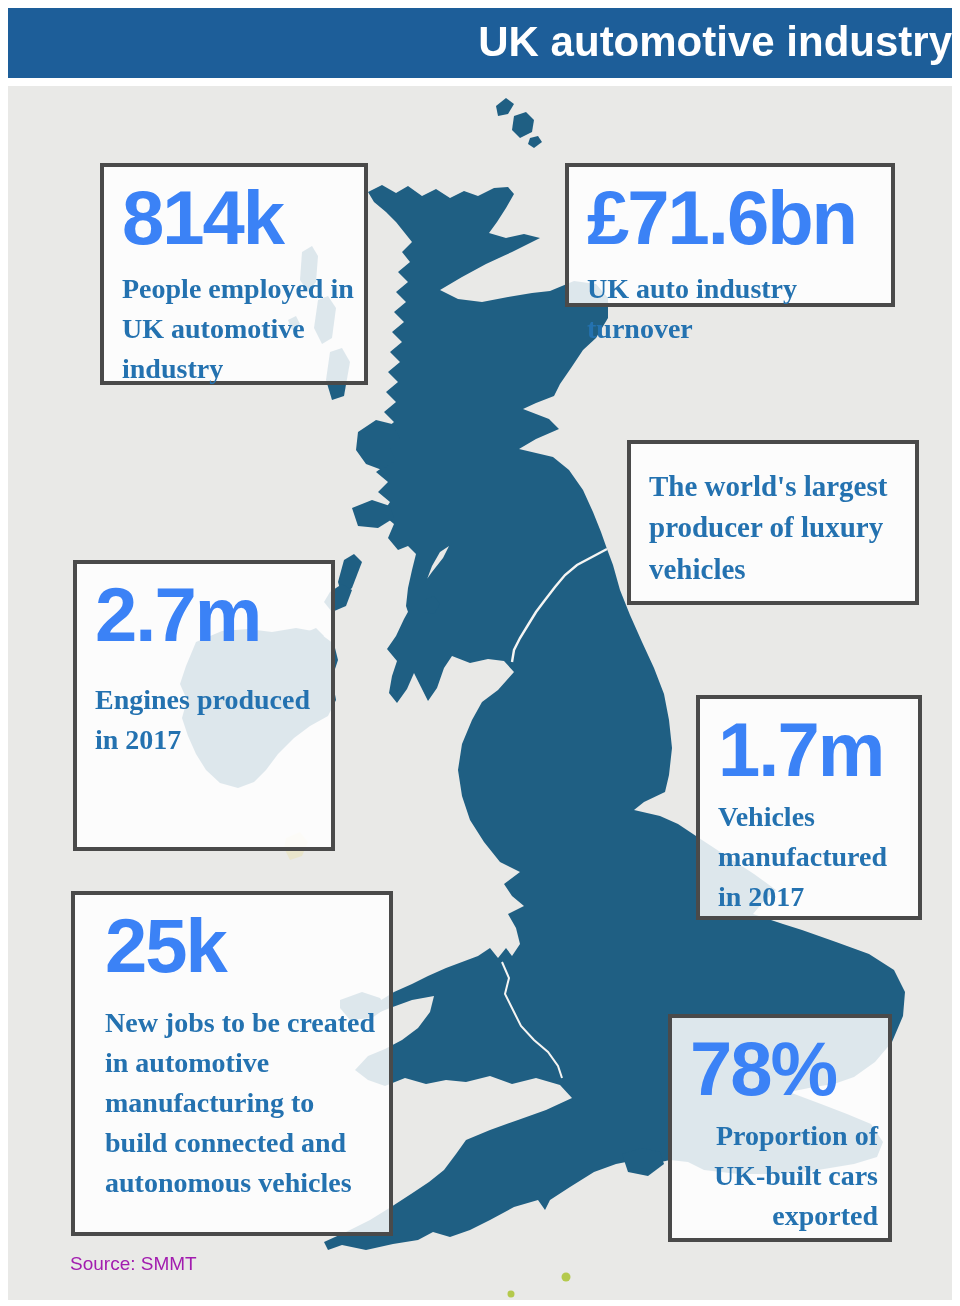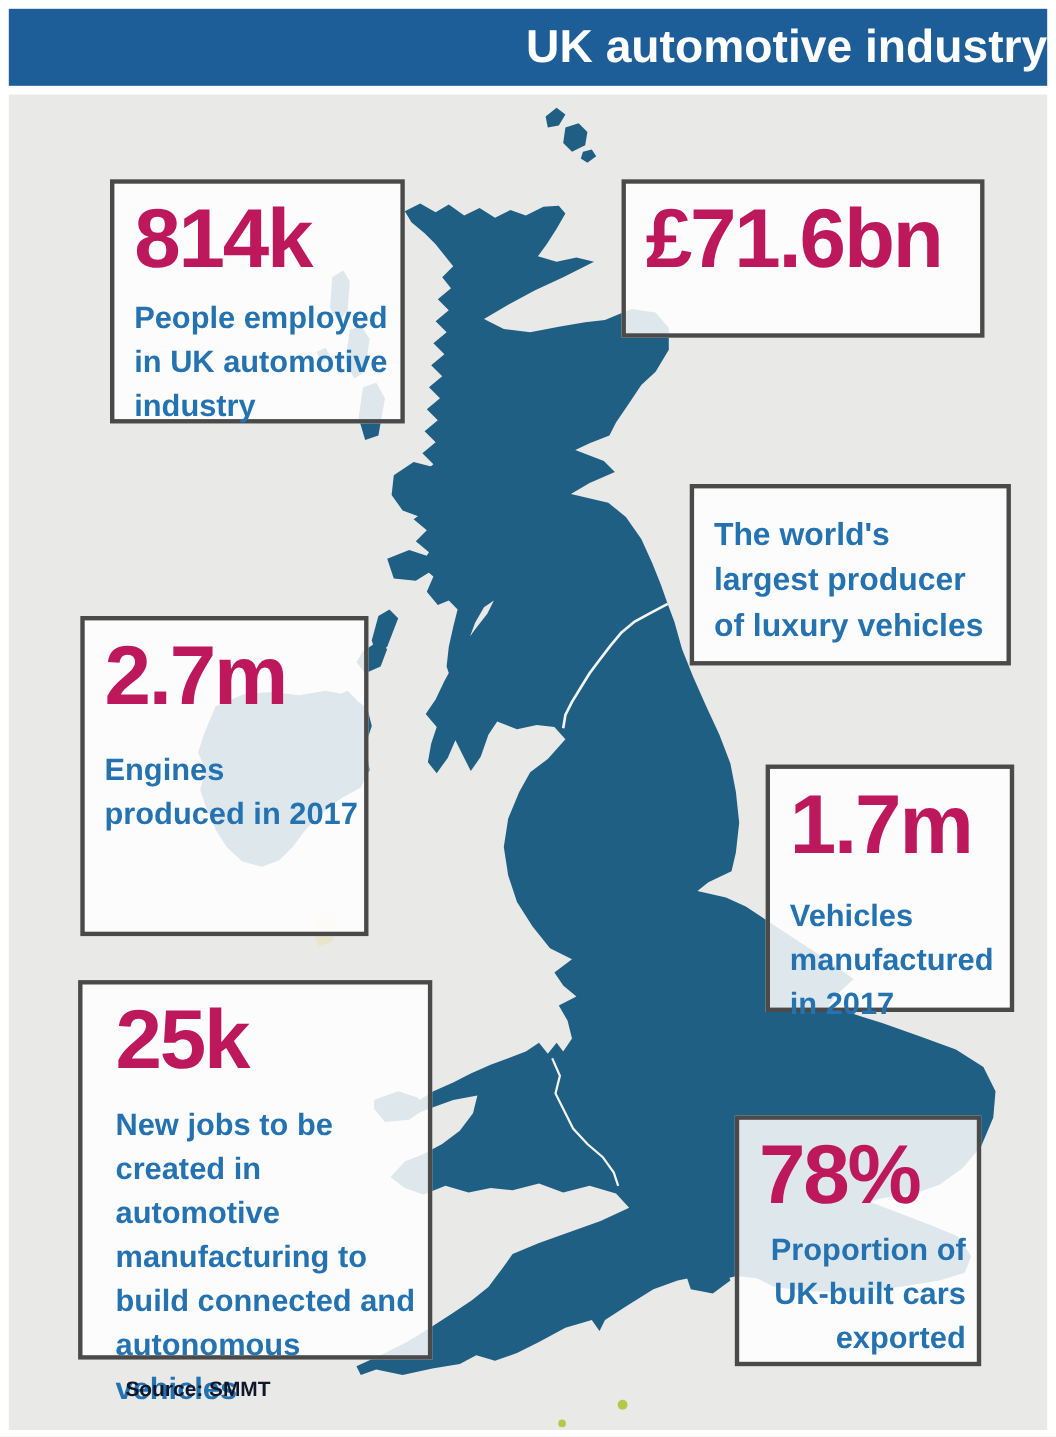--- a/index.html
+++ b/index.html
@@ -21,42 +21,43 @@
   }
   .map-svg{position:absolute;left:8px;top:86px;width:944px;height:1214px;}
   .stat-card{
     position:absolute;
     background:rgba(255,255,255,0.85);
     border:4px solid #4a4a4a;
     box-sizing:border-box;
     padding:12px 10px 10px 18px;
   }
   .stat-value{
-    font-size:76px;line-height:1.02;font-weight:bold;color:#be185d;
+    font-size:76px;line-height:1.02;font-weight:bold;color:#3b82f6;
     letter-spacing:-2px;white-space:nowrap;
   }
   .stat-label{
     font-size:28px;line-height:1.43;font-weight:bold;color:#2472b0;
     margin-top:12px;
+    font-family:Liberation Serif, serif;
   }
   .card-814k   {left:100px;top:163px;width:268px;height:222px;}
   .card-716bn  {left:565px;top:163px;width:330px;height:144px;}
   .card-luxury {left:627px;top:440px;width:292px;height:165px;padding-top:22px;}
   .card-luxury .stat-label{margin-top:0;font-size:29px;}
   .card-27m    {left:73px; top:560px;width:262px;height:291px;padding-right:4px;}
   .card-27m .stat-label{margin-top:26px;}
   .card-17m    {left:696px;top:695px;width:226px;height:225px;}
-  .card-17m .stat-label{margin-top:24px;}
+  .card-17m .stat-label{margin-top:8px;}
   .card-25k    {left:71px; top:891px;width:322px;height:345px;padding-left:30px;}
   .card-25k .stat-label{margin-top:18px;}
   .card-78pct  {left:668px;top:1014px;width:224px;height:228px;}
   .card-78pct .stat-label{margin-top:8px;text-align:right;}
   .source-line{
     position:absolute;left:70px;top:1253px;
-    font-size:19px;font-weight:bold;color:#0f172a;margin-left:44px;
+    font-size:19px;font-weight:normal;color:#a21caf;
   }
 </style>
 </head>
 <body>
 
 <div class="header-bar">
   <h1>UK automotive industry</h1>
 </div>
 
 <div class="canvas"></div>
@@ -128,20 +129,21 @@
   <polyline points="502,962 509,978 505,994 513,1010 521,1026 534,1040 548,1052 558,1066 562,1078" fill="none" stroke="#f5f5f3" stroke-width="2"></polyline>
 </svg>
 
 <div class="stat-card card-814k">
   <div class="stat-value">814k</div>
   <div class="stat-label">People employed in UK automotive industry</div>
 </div>
 
 <div class="stat-card card-716bn">
   <div class="stat-value">£71.6bn</div>
+  <div class="stat-label">UK auto industry turnover</div>
 </div>
 
 <div class="stat-card card-luxury">
   <div class="stat-label">The world's largest producer of luxury vehicles</div>
 </div>
 
 <div class="stat-card card-27m">
   <div class="stat-value">2.7m</div>
   <div class="stat-label">Engines produced in 2017</div>
 </div>

